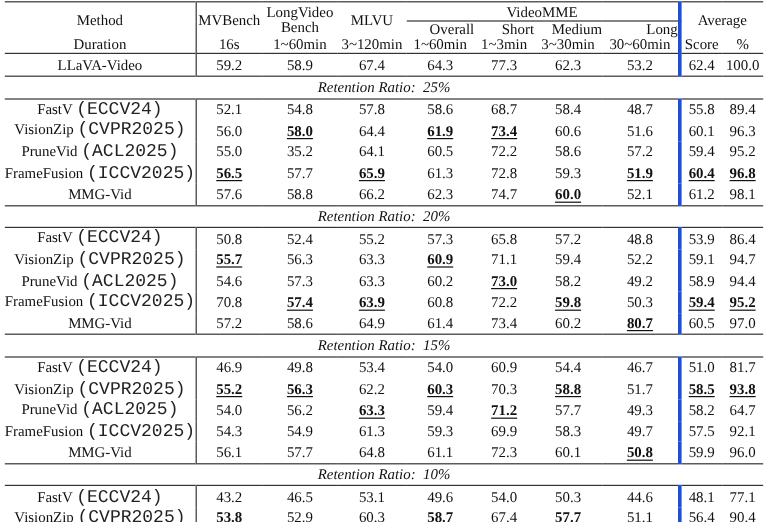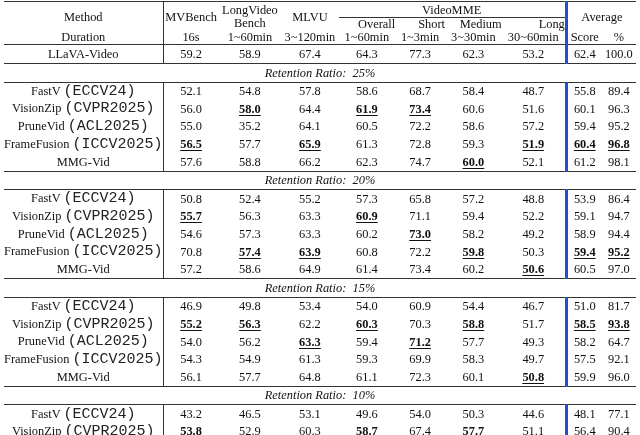--- a/index.html
+++ b/index.html
@@ -212,21 +212,21 @@
           <td class=""><span class="u">95.2</span></td>
         </tr>
         <tr class="row">
           <td class="vr"><span>MMG-Vid</span></td>
           <td class="b"><span>57.2</span></td>
           <td class="b"><span>58.6</span></td>
           <td class="b"><span>64.9</span></td>
           <td class="b"><span>61.4</span></td>
           <td class="b"><span>73.4</span></td>
           <td class="b"><span>60.2</span></td>
-          <td class=""><span class="u">50.6</span></td>
+          <td class=""><span class="u">80.7</span></td>
           <td class="b vl"><span>60.5</span></td>
           <td class="b"><span>97.0</span></td>
         </tr>
         <tr class="sec mid-rule">
           <td colspan="10" class="secl" style="white-space: pre;">Retention Ratio:  15%</td>
         </tr>
         <tr class="row mid-rule">
           <td class="vr"><span>FastV</span> <span class="mono">(ECCV24)</span></td>
           <td class=""><span>46.9</span></td>
           <td class=""><span>49.8</span></td>

